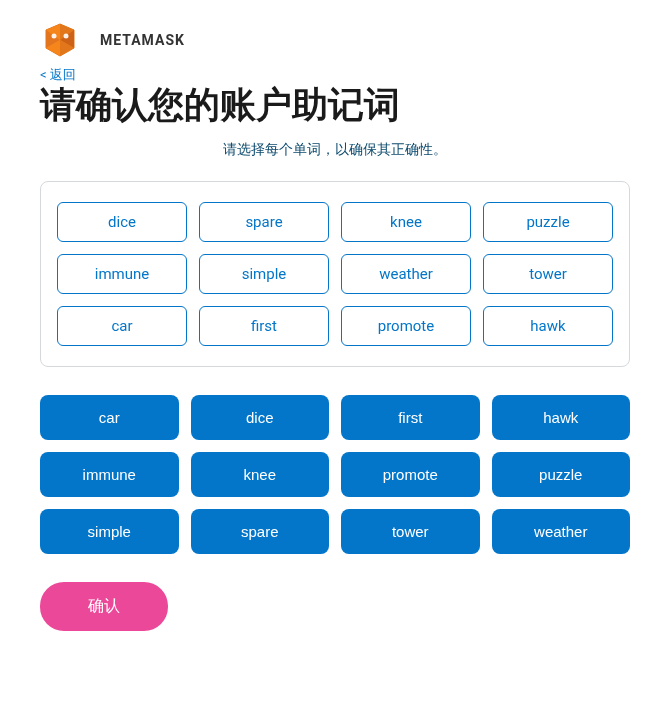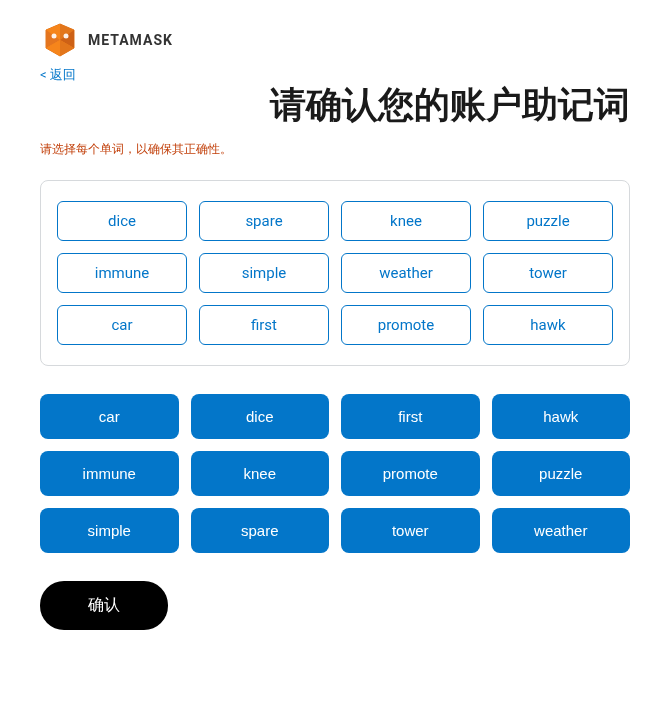--- a/index.html
+++ b/index.html
@@ -6,21 +6,21 @@
     body {
       font-family: -apple-system, BlinkMacSystemFont, "Segoe UI", Roboto, sans-serif;
       background: #fff;
       width: 670px;
       min-height: 717px;
       padding: 20px 40px 40px 40px;
     }
     .header {
       display: flex;
       align-items: center;
-      gap: 8px;
+      gap: 20px;
       margin-bottom: 4px;
     }
     .logo-icon {
       width: 40px;
       height: 40px;
     }
     .brand-name {
       font-size: 14px;
       font-weight: 700;
       letter-spacing: 1px;
@@ -32,26 +32,26 @@
       cursor: pointer;
       margin-bottom: 0;
       display: inline-block;
     }
     .page-title {
       font-size: 36px;
       font-weight: 700;
       color: #1a1a1a;
       margin-bottom: 14px;
       line-height: 1.2;
-      text-align: right;
     }
     .subtitle {
-      font-size: 12px;
-      color: #c2410c;
+      font-size: 14px;
+      color: #0c4a6e;
       margin-bottom: 22px;
+      text-align: center;
     }
     .word-grid-container {
       border: 1px solid #d6d9dc;
       border-radius: 8px;
       padding: 20px 16px;
       margin-bottom: 28px;
     }
     .word-grid {
       display: grid;
       grid-template-columns: repeat(4, 1fr);
@@ -79,21 +79,21 @@
       color: #fff;
       border: none;
       border-radius: 8px;
       padding: 14px 8px;
       font-size: 15px;
       cursor: pointer;
       text-align: center;
       transition: background 0.15s;
     }
     .confirm-btn {
-      background: #000000;
+      background: #ec4899;
       color: #fff;
       border: none;
       border-radius: 24px;
       padding: 14px 48px;
       font-size: 16px;
       cursor: pointer;
       font-weight: 500;
     }
   </style>
 </head>

